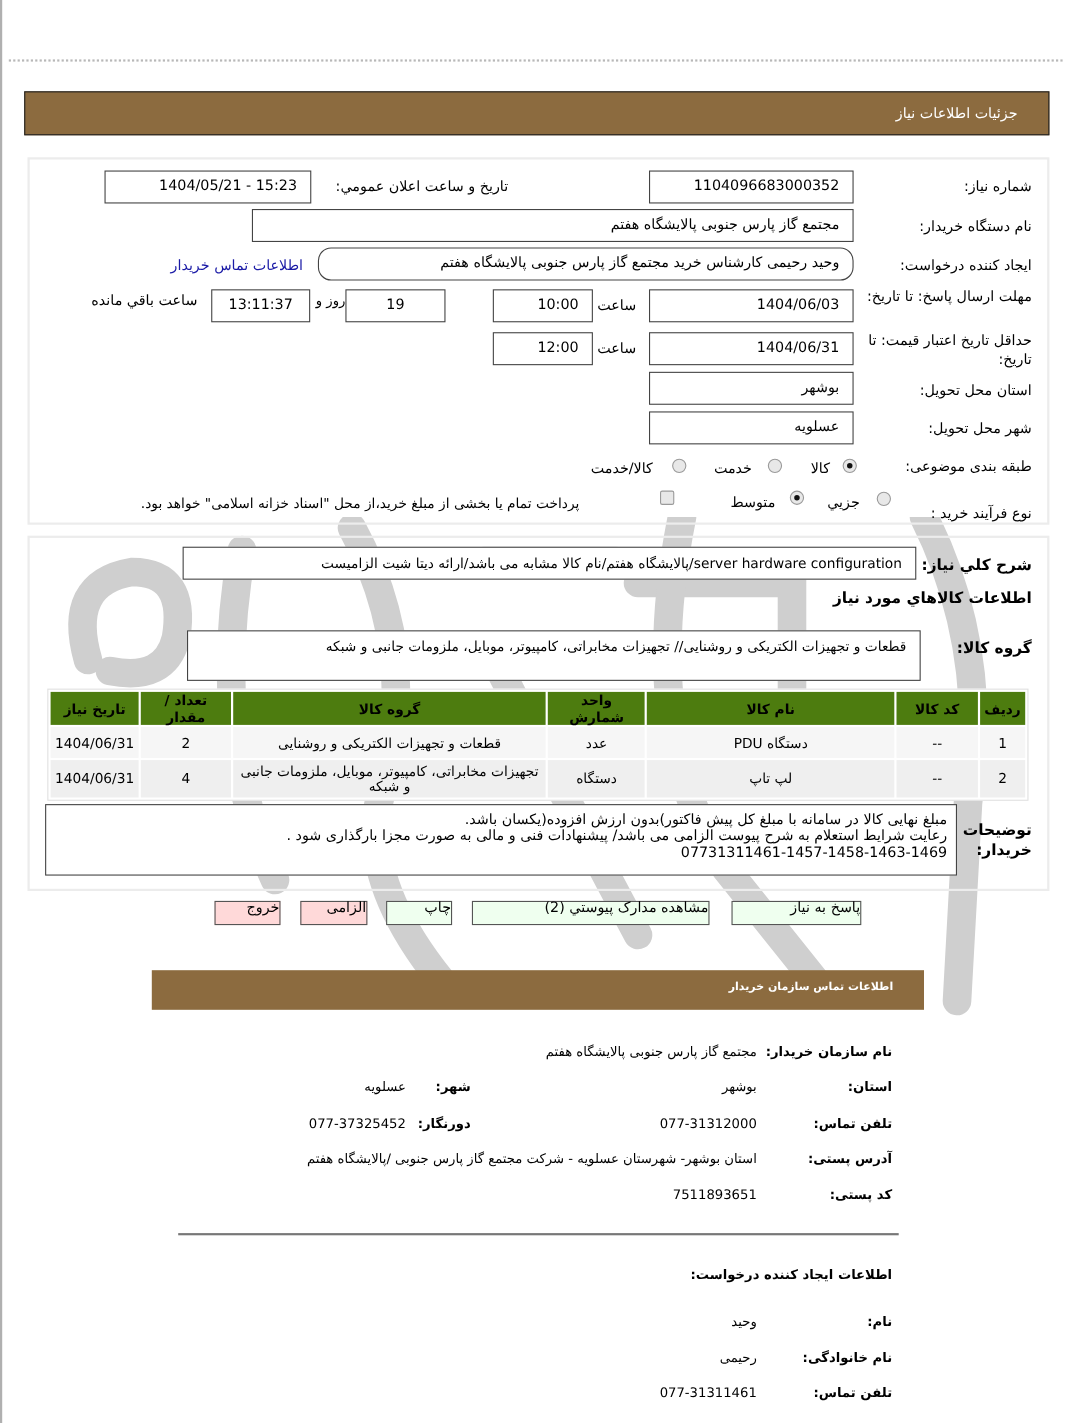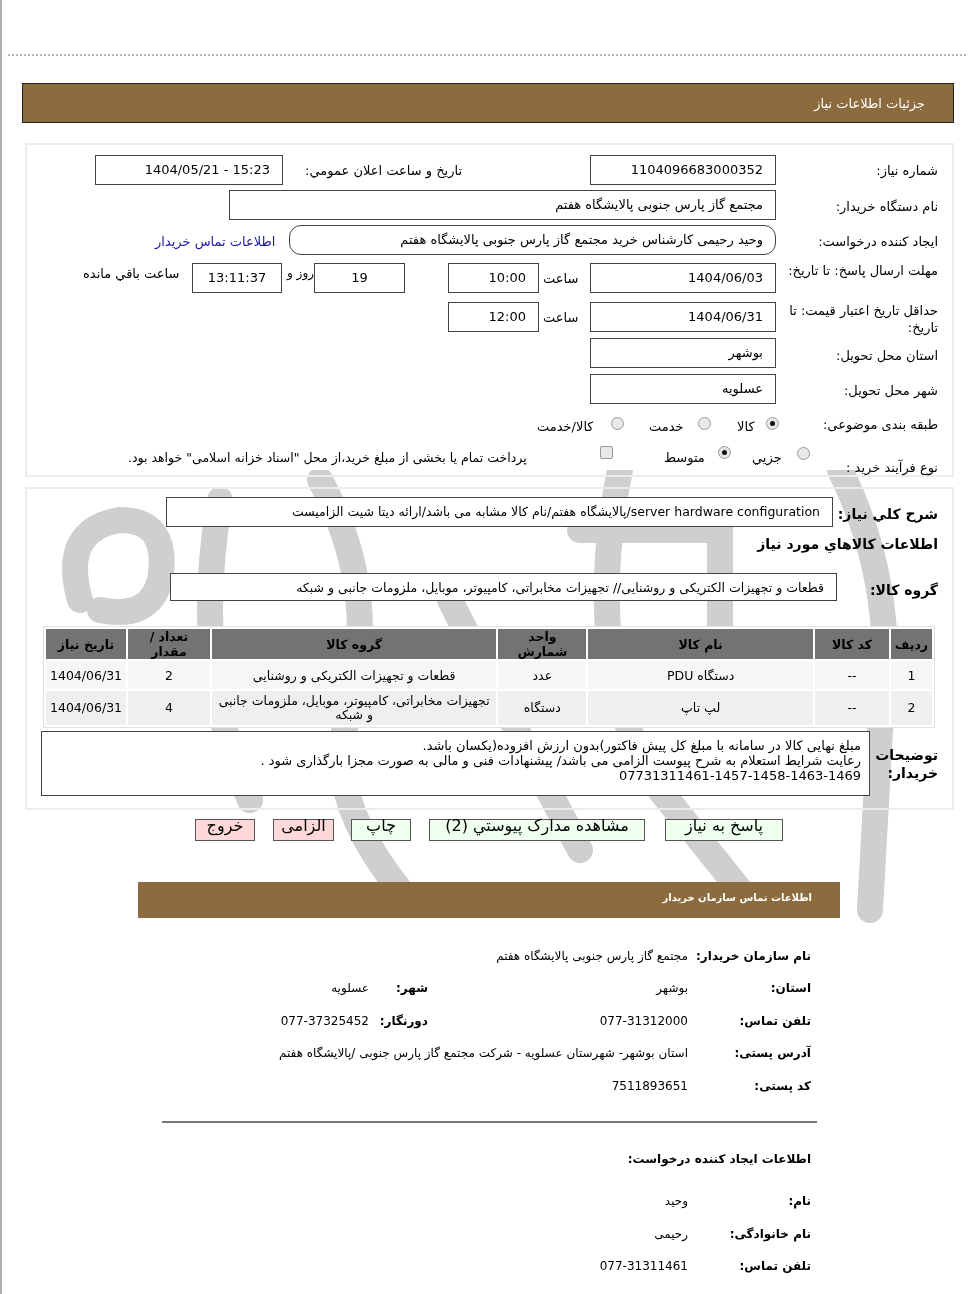--- a/index.html
+++ b/index.html
@@ -32,31 +32,31 @@
   .box.ltr { direction:ltr; text-align:right; }
   .link { color:#1a1aa6; }
 
   .radio { position:absolute; width:13px; height:13px; border-radius:50%; border:1px solid #9a9a9a; background:#e8e8e8; box-sizing:border-box; z-index:2; }
   .radio.on::after { content:""; position:absolute; left:3px; top:3px; width:5px; height:5px; border-radius:50%; background:#111; }
   .check { position:absolute; width:13px; height:13px; border:1px solid #9a9a9a; background:#e8e8e8; border-radius:2px; box-sizing:border-box; z-index:2; }
 
   .bold { font-weight:bold; }
 
   table.items { position:absolute; left:43px; top:626px; width:892px; border-collapse:separate; border-spacing:2px; direction:rtl; z-index:2; font-size:12.5px; border:1px solid #e0e0e0; background:#fff; }
-  table.items th { background:#737373; height:26px; font-weight:bold; padding:0 4px; }
+  table.items th { background:#4d7c0f; height:26px; font-weight:bold; padding:0 4px; }
   table.items td { text-align:center; padding:0 4px; }
   table.items tr.r1 td { background:#f6f6f6; height:28px; }
   table.items tr.r2 td { background:#efefef; height:34px; line-height:14px; }
 
   .notes-box {
     position:absolute; left:41px; top:731px; width:829px; height:65px; border:1px solid #444; background:#fff;
     direction:rtl; text-align:right; padding:6px 8px; box-sizing:border-box; font-size:13px; line-height:15px; z-index:2;
   }
 
-  .btn { position:absolute; height:22px; border:1px solid #555; box-sizing:border-box; font-size:16px; text-align:center; line-height:12px; direction:rtl; z-index:2; cursor:pointer; }
+  .btn { position:absolute; height:22px; border:1px solid #555; box-sizing:border-box; font-size:13px; line-height:12px; direction:rtl; z-index:2; cursor:pointer; }
   .btn.green { background:#efffef; }
   .btn.red { background:#ffd9d9; }
 
   .section-bar {
     position:absolute; left:138px; top:882px; width:702px; height:36px; background:#8c6b3f; color:#fff;
     direction:rtl; font-weight:bold; font-size:10px; z-index:2;
   }
   .section-bar span { position:absolute; right:28px; top:10px; }
 
   .info { position:absolute; direction:rtl; white-space:nowrap; font-size:12px; z-index:2; }
@@ -133,21 +133,21 @@
 <div class="lbl" style="left:752px; top:450px;">جزيي</div>
 <div class="radio on" style="left:718px; top:446px;"></div>
 <div class="lbl" style="left:664px; top:450px;">متوسط</div>
 <div class="check" style="left:600px; top:446px;"></div>
 <div class="lbl" style="left:128px; top:450px; font-size:12.5px;">پرداخت تمام یا بخشی از مبلغ خرید،از محل "اسناد خزانه اسلامی" خواهد بود.</div>
 
 <div class="lbl bold" style="right:40px; top:506px; font-size:14px;">شرح کلي نیاز:</div>
 <div class="box" style="left:166px; top:497px; width:667px; height:30px; font-size:12.5px;">server hardware configuration/پالایشگاه هفتم/نام کالا مشابه می باشد/ارائه دیتا شیت الزامیست</div>
 <div class="lbl bold" style="right:40px; top:536px; font-size:14px;">اطلاعات کالاهاي مورد نیاز</div>
 <div class="lbl bold" style="right:40px; top:582px; font-size:14px;">گروه کالا:</div>
-<div class="box" style="left:170px; top:573px; width:667px; height:28px; font-size:12.5px;">قطعات و تجهیزات الکتریکی و روشنایی// تجهیزات مخابراتی، کامپیوتر، موبایل، ملزومات جانبی و شبکه</div>
+<div class="box" style="left:170px; top:573px; width:667px; height:46px; font-size:12.5px;">قطعات و تجهیزات الکتریکی و روشنایی// تجهیزات مخابراتی، کامپیوتر، موبایل، ملزومات جانبی و شبکه</div>
 
 <table class="items">
   <thead>
     <tr>
       <th style="width:26px;">ردیف</th>
       <th style="width:66px;">کد کالا</th>
       <th style="width:218px;">نام کالا</th>
       <th style="width:80px;">واحد شمارش</th>
       <th style="width:278px;">گروه کالا</th>
       <th style="width:74px;">تعداد / مقدار</th>

